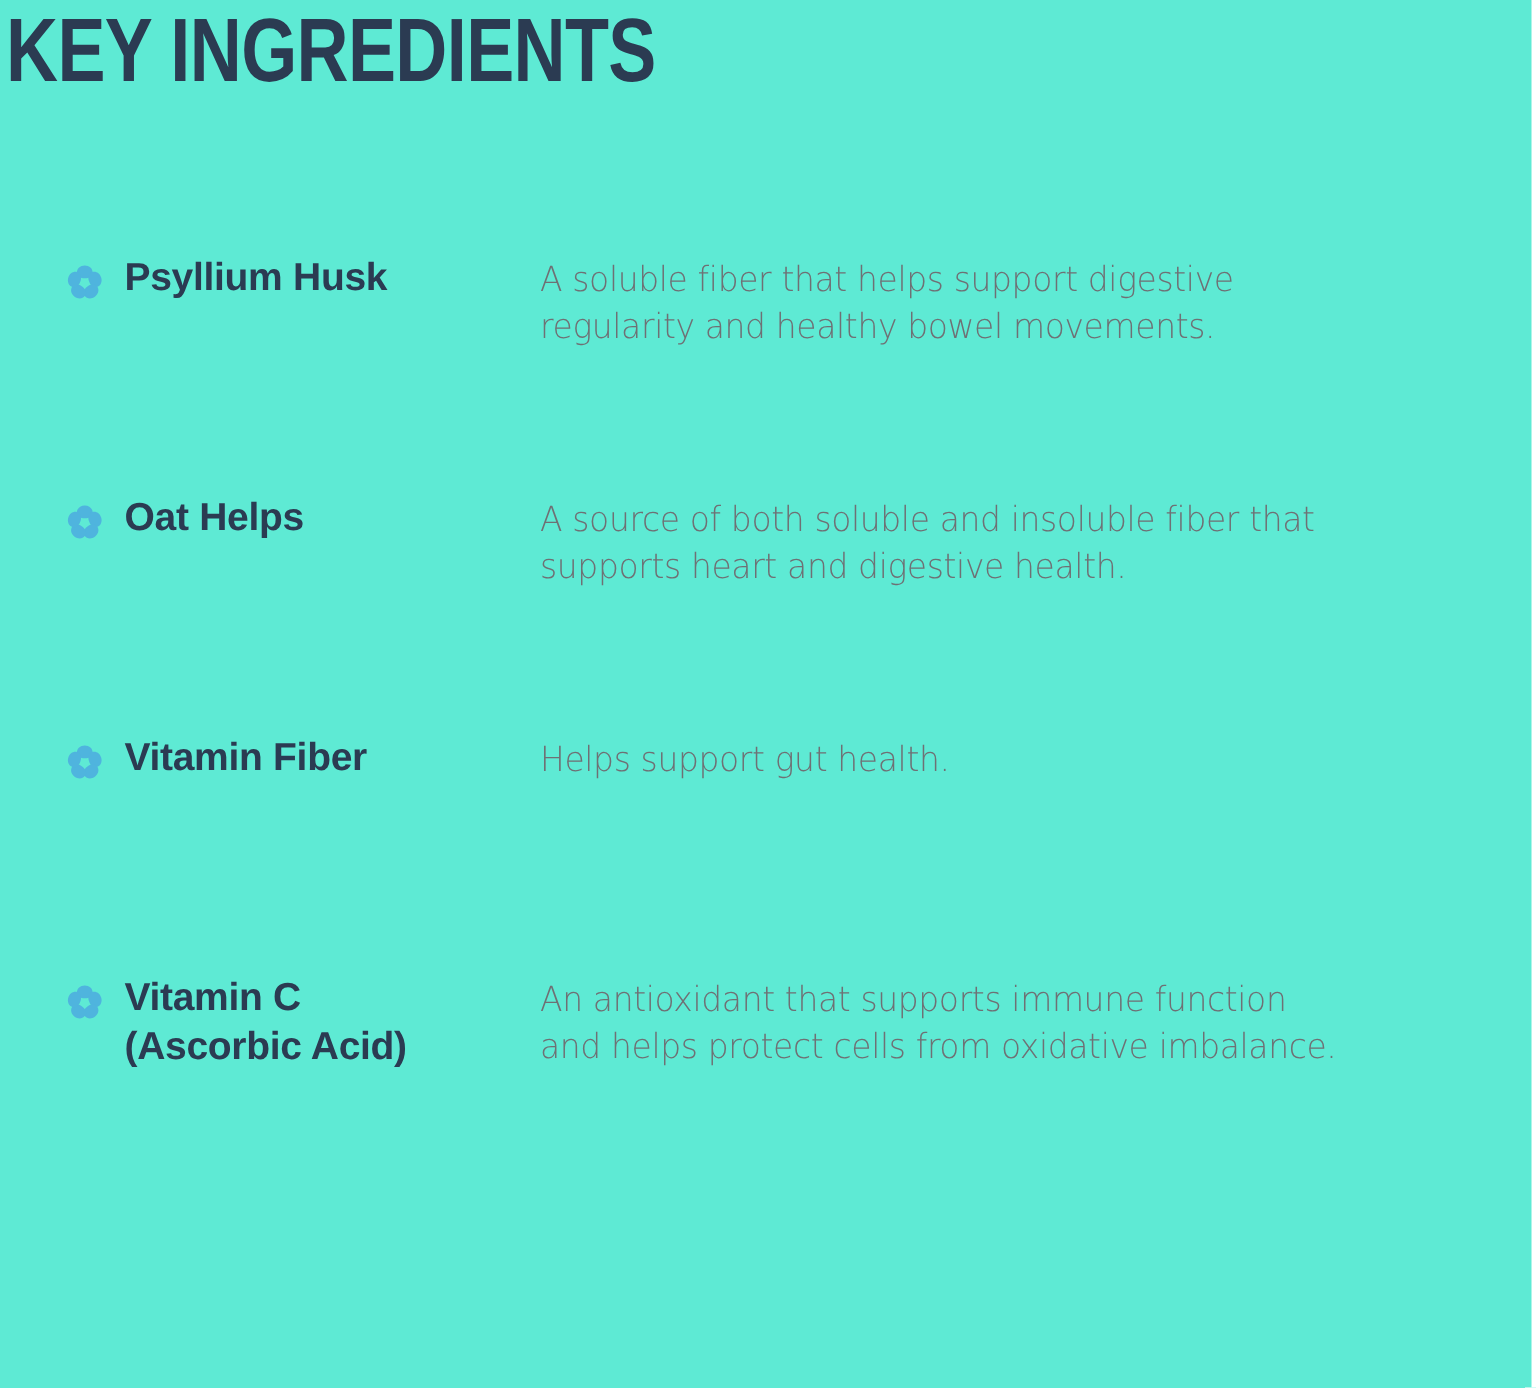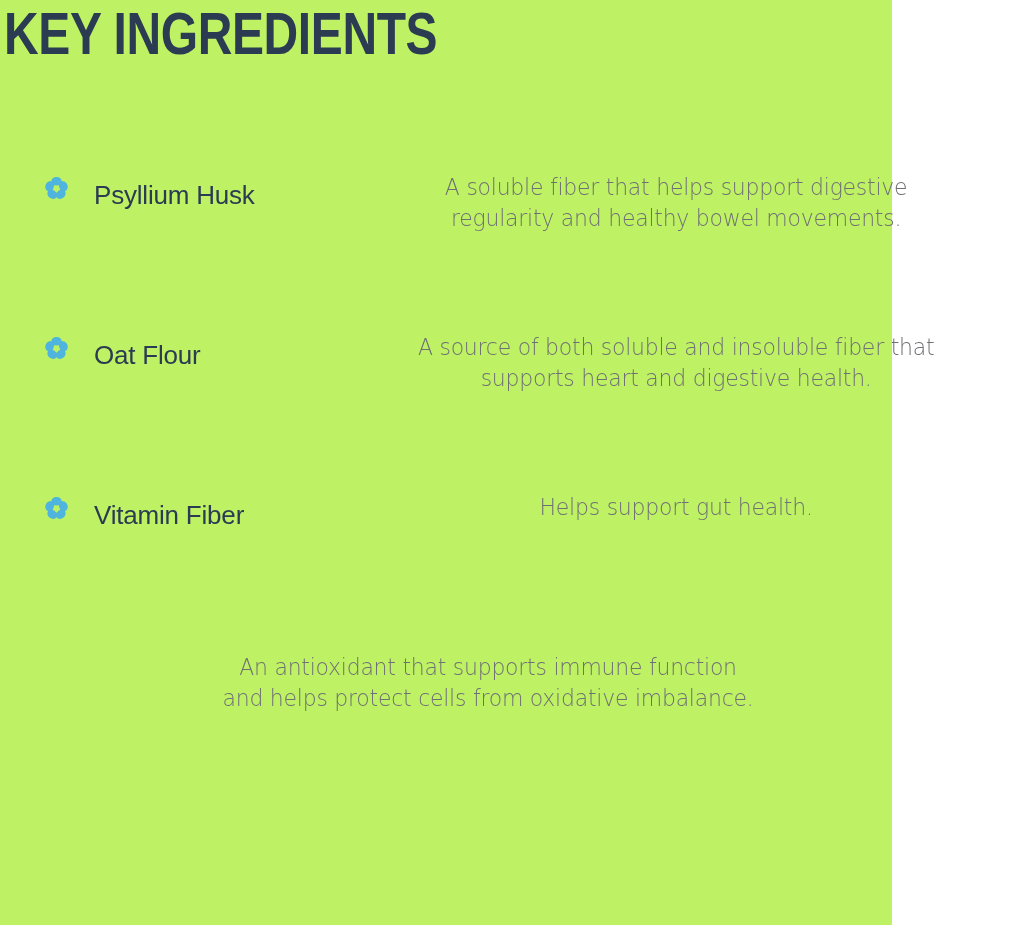--- a/index.html
+++ b/index.html
@@ -11,25 +11,24 @@
   body {
     width: 1024px;
     height: 925px;
     overflow: hidden;
     font-family: "Liberation Sans", sans-serif;
     -webkit-font-smoothing: antialiased;
   }
 
   .page {
     position: relative;
-    width: 892px;
+    width: 1021px;
     height: 925px;
-    background: #bef264;
+    background: #5eead4;
     box-sizing: border-box;
-    text-align: center;
   }
 
   
   .page-title {
     position: absolute;
     left: 4px;
     top: 2px;
     margin: 0;
     font-family: "Liberation Sans Narrow", "Liberation Sans", sans-serif;
     font-weight: 700;
@@ -70,27 +69,27 @@
     flex: 0 0 auto;
     width: 25px;
     height: 25px;
     margin-top: 8px;
     margin-right: 14px;
     display: block;
   }
 
   .ingredient-name {
     font-family: "Liberation Sans", sans-serif;
-    font-weight: 400;
+    font-weight: 700;
     font-size: 26px;
     line-height: 33px;
     color: #2b3b52;
     letter-spacing: -0.2px;
     max-width: 200px;
-    margin: 11px;
+    margin: 0;
   }
 
   .ingredient-desc {
     flex: 1 1 auto;
     font-family: "DejaVu Sans", sans-serif;
     font-weight: 300;
     font-size: 23px;
     line-height: 31px;
     color: #6f7074;
     letter-spacing: -0.25px;
@@ -132,21 +131,21 @@
       <div class="row-left">
         <svg class="bullet-icon" viewBox="0 0 100 100">
           <g fill="#4fb4de">
             <path d="M50 4 C62 4 71 12 71 23 C71 33 62 38 50 38 C38 38 29 33 29 23 C29 12 38 4 50 4 Z" transform="rotate(0 50 50)"></path>
             <path d="M50 4 C62 4 71 12 71 23 C71 33 62 38 50 38 C38 38 29 33 29 23 C29 12 38 4 50 4 Z" transform="rotate(72 50 50)"></path>
             <path d="M50 4 C62 4 71 12 71 23 C71 33 62 38 50 38 C38 38 29 33 29 23 C29 12 38 4 50 4 Z" transform="rotate(144 50 50)"></path>
             <path d="M50 4 C62 4 71 12 71 23 C71 33 62 38 50 38 C38 38 29 33 29 23 C29 12 38 4 50 4 Z" transform="rotate(216 50 50)"></path>
             <path d="M50 4 C62 4 71 12 71 23 C71 33 62 38 50 38 C38 38 29 33 29 23 C29 12 38 4 50 4 Z" transform="rotate(288 50 50)"></path>
           </g>
         </svg>
-        <div class="ingredient-name">Oat Flour</div>
+        <div class="ingredient-name">Oat Helps</div>
       </div>
       <div class="ingredient-desc">A source of both soluble and insoluble fiber that
 supports heart and digestive health.</div>
     </div>
 
 
     <div class="ingredient-row">
       <div class="row-left">
         <svg class="bullet-icon" viewBox="0 0 100 100">
           <g fill="#4fb4de">
@@ -156,18 +155,30 @@
             <path d="M50 4 C62 4 71 12 71 23 C71 33 62 38 50 38 C38 38 29 33 29 23 C29 12 38 4 50 4 Z" transform="rotate(216 50 50)"></path>
             <path d="M50 4 C62 4 71 12 71 23 C71 33 62 38 50 38 C38 38 29 33 29 23 C29 12 38 4 50 4 Z" transform="rotate(288 50 50)"></path>
           </g>
         </svg>
         <div class="ingredient-name">Vitamin Fiber</div>
       </div>
       <div class="ingredient-desc">Helps support gut health.</div>
     </div>
 
     <div class="ingredient-row">
+      <div class="row-left">
+        <svg class="bullet-icon" viewBox="0 0 100 100">
+          <g fill="#4fb4de">
+            <path d="M50 4 C62 4 71 12 71 23 C71 33 62 38 50 38 C38 38 29 33 29 23 C29 12 38 4 50 4 Z" transform="rotate(0 50 50)"></path>
+            <path d="M50 4 C62 4 71 12 71 23 C71 33 62 38 50 38 C38 38 29 33 29 23 C29 12 38 4 50 4 Z" transform="rotate(72 50 50)"></path>
+            <path d="M50 4 C62 4 71 12 71 23 C71 33 62 38 50 38 C38 38 29 33 29 23 C29 12 38 4 50 4 Z" transform="rotate(144 50 50)"></path>
+            <path d="M50 4 C62 4 71 12 71 23 C71 33 62 38 50 38 C38 38 29 33 29 23 C29 12 38 4 50 4 Z" transform="rotate(216 50 50)"></path>
+            <path d="M50 4 C62 4 71 12 71 23 C71 33 62 38 50 38 C38 38 29 33 29 23 C29 12 38 4 50 4 Z" transform="rotate(288 50 50)"></path>
+          </g>
+        </svg>
+        <div class="ingredient-name">Vitamin C (Ascorbic Acid)</div>
+      </div>
       <div class="ingredient-desc">An antioxidant that supports immune function
 and helps protect cells from oxidative imbalance.</div>
     </div>
 
   </div>
 </div>
 
 </body></html>

